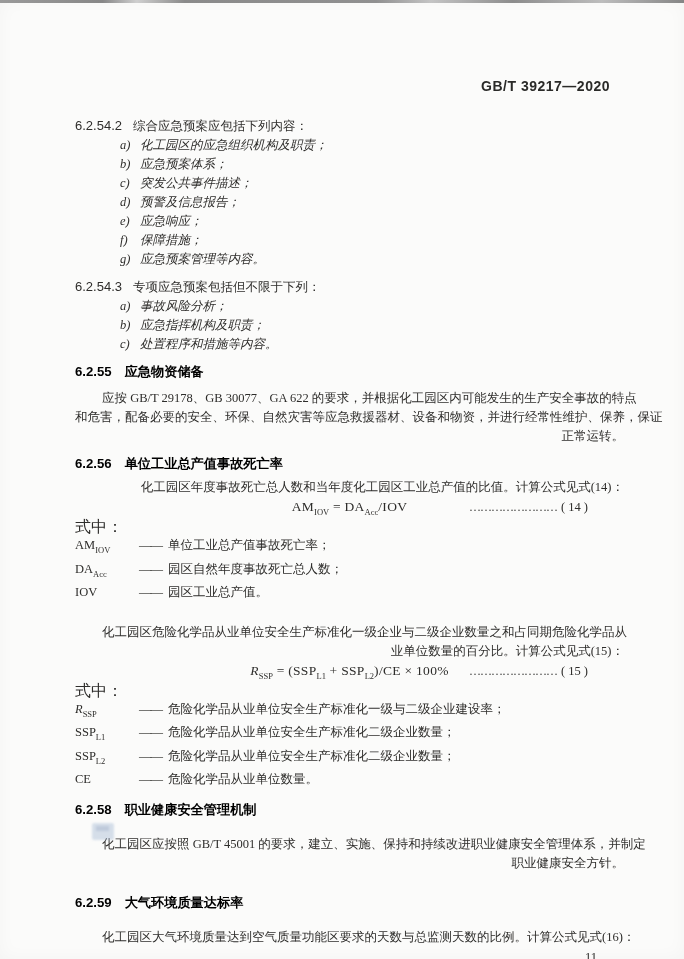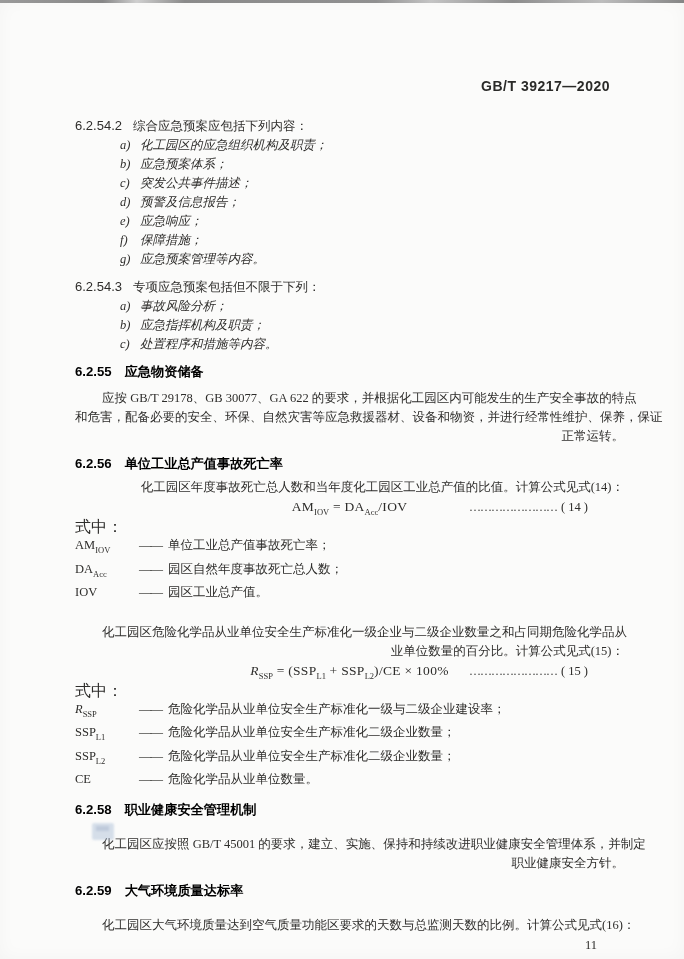--- a/index.html
+++ b/index.html
@@ -52,21 +52,21 @@
   .it { font-style: italic; }
   .eq-leader { position: absolute; right: 36px; top: 0; white-space: nowrap; }
   .eq-leader .dots { font-size: 12px; letter-spacing: -1px; color: #3a3a38; }
   .eq-leader .eqnum { margin-left: 4px; font-size: 12.5px; }
   .where-line { line-height: 19px; font-size: 16px; }
   .def-row { line-height: 19px; font-size: 12.5px; white-space: nowrap; }
   .def-term { display: inline-block; width: 64px; }
   .def-dash { letter-spacing: -1px; margin-right: 6px; }
   .m57 { margin-top: 8px; }
   .m58 { margin-top: 6px; }
-  .m59 { margin-top: 8px; }
+  .m59 { margin-top: 20px; }
   .page-number {
     margin-top: 2px; text-align: right; padding-right: 27px;
     font-size: 12.5px; line-height: 17px;
   }
   .watermark {
     position: absolute; left: 92px; top: 823px; width: 22px; height: 17px;
     border-radius: 2px; opacity: 0.45; filter: blur(1.2px);
   }
   .watermark::after {
     content: ""; position: absolute; left: 4px; top: 3px; width: 13px; height: 5px;

